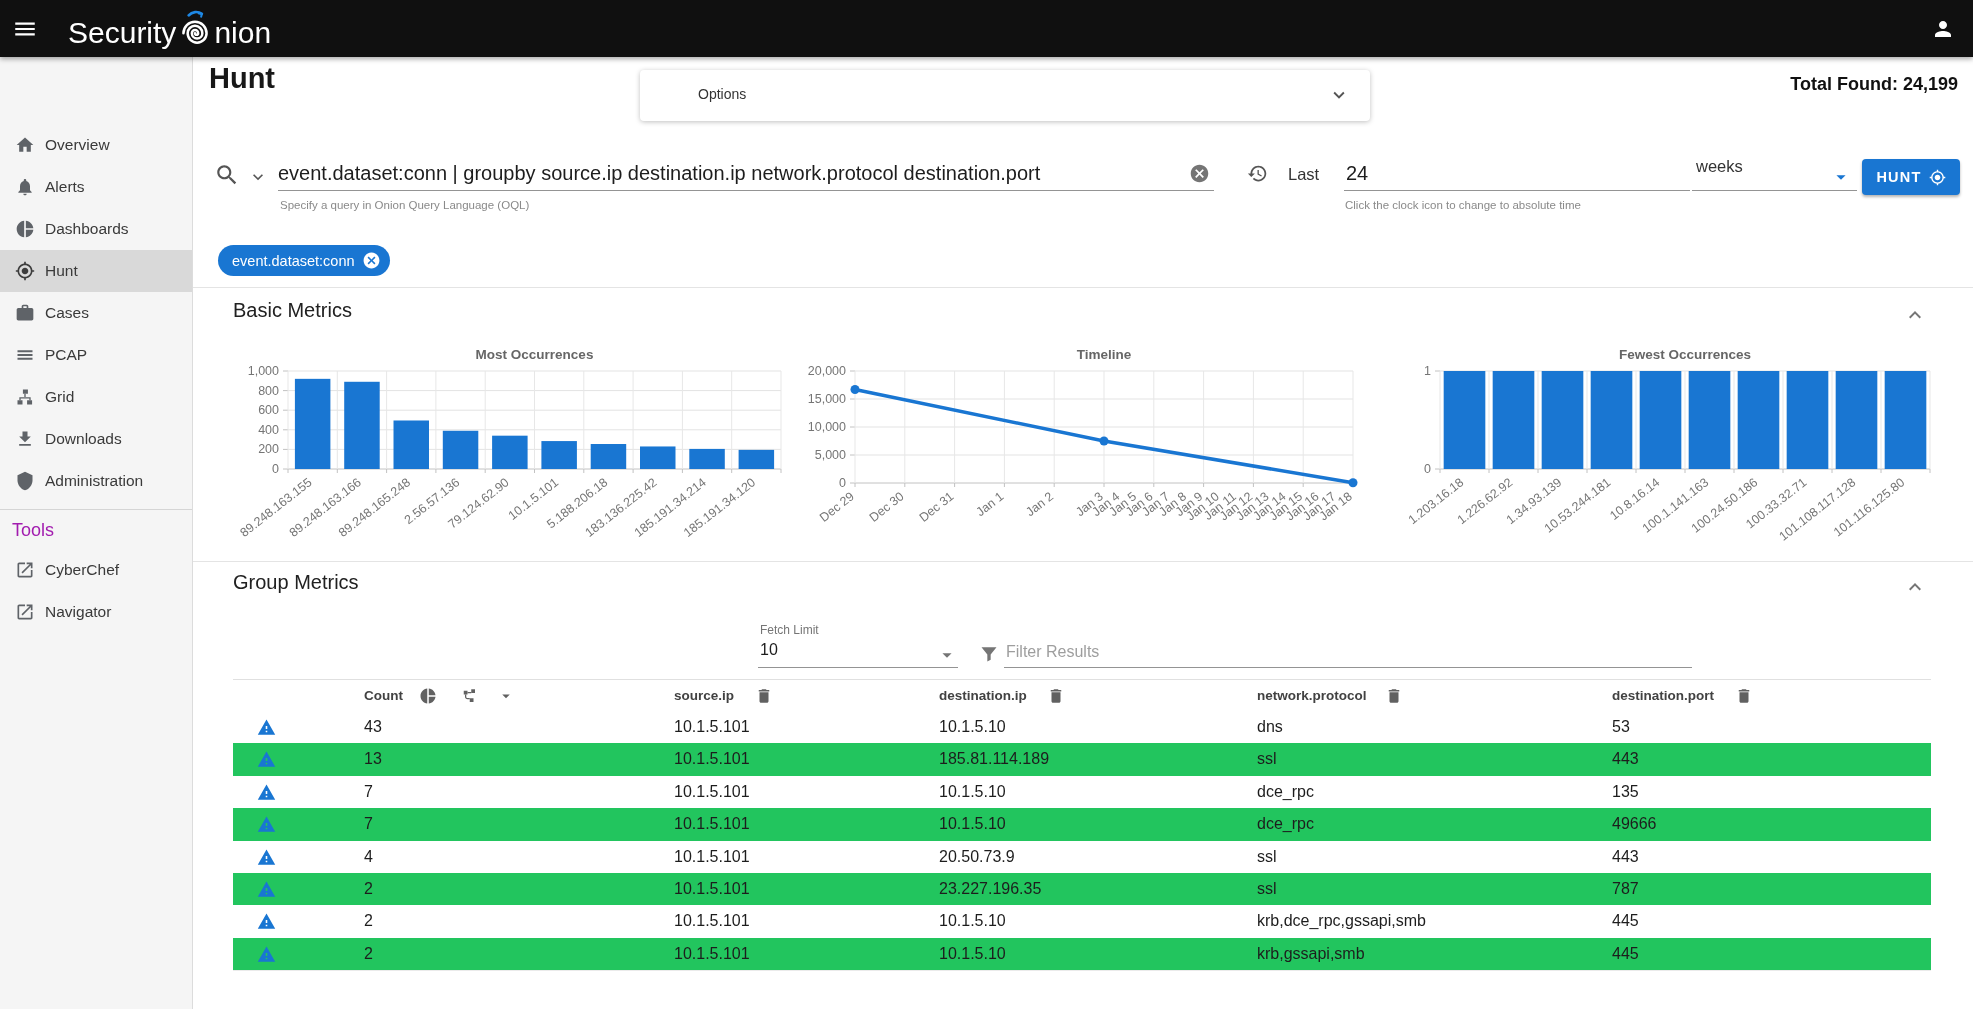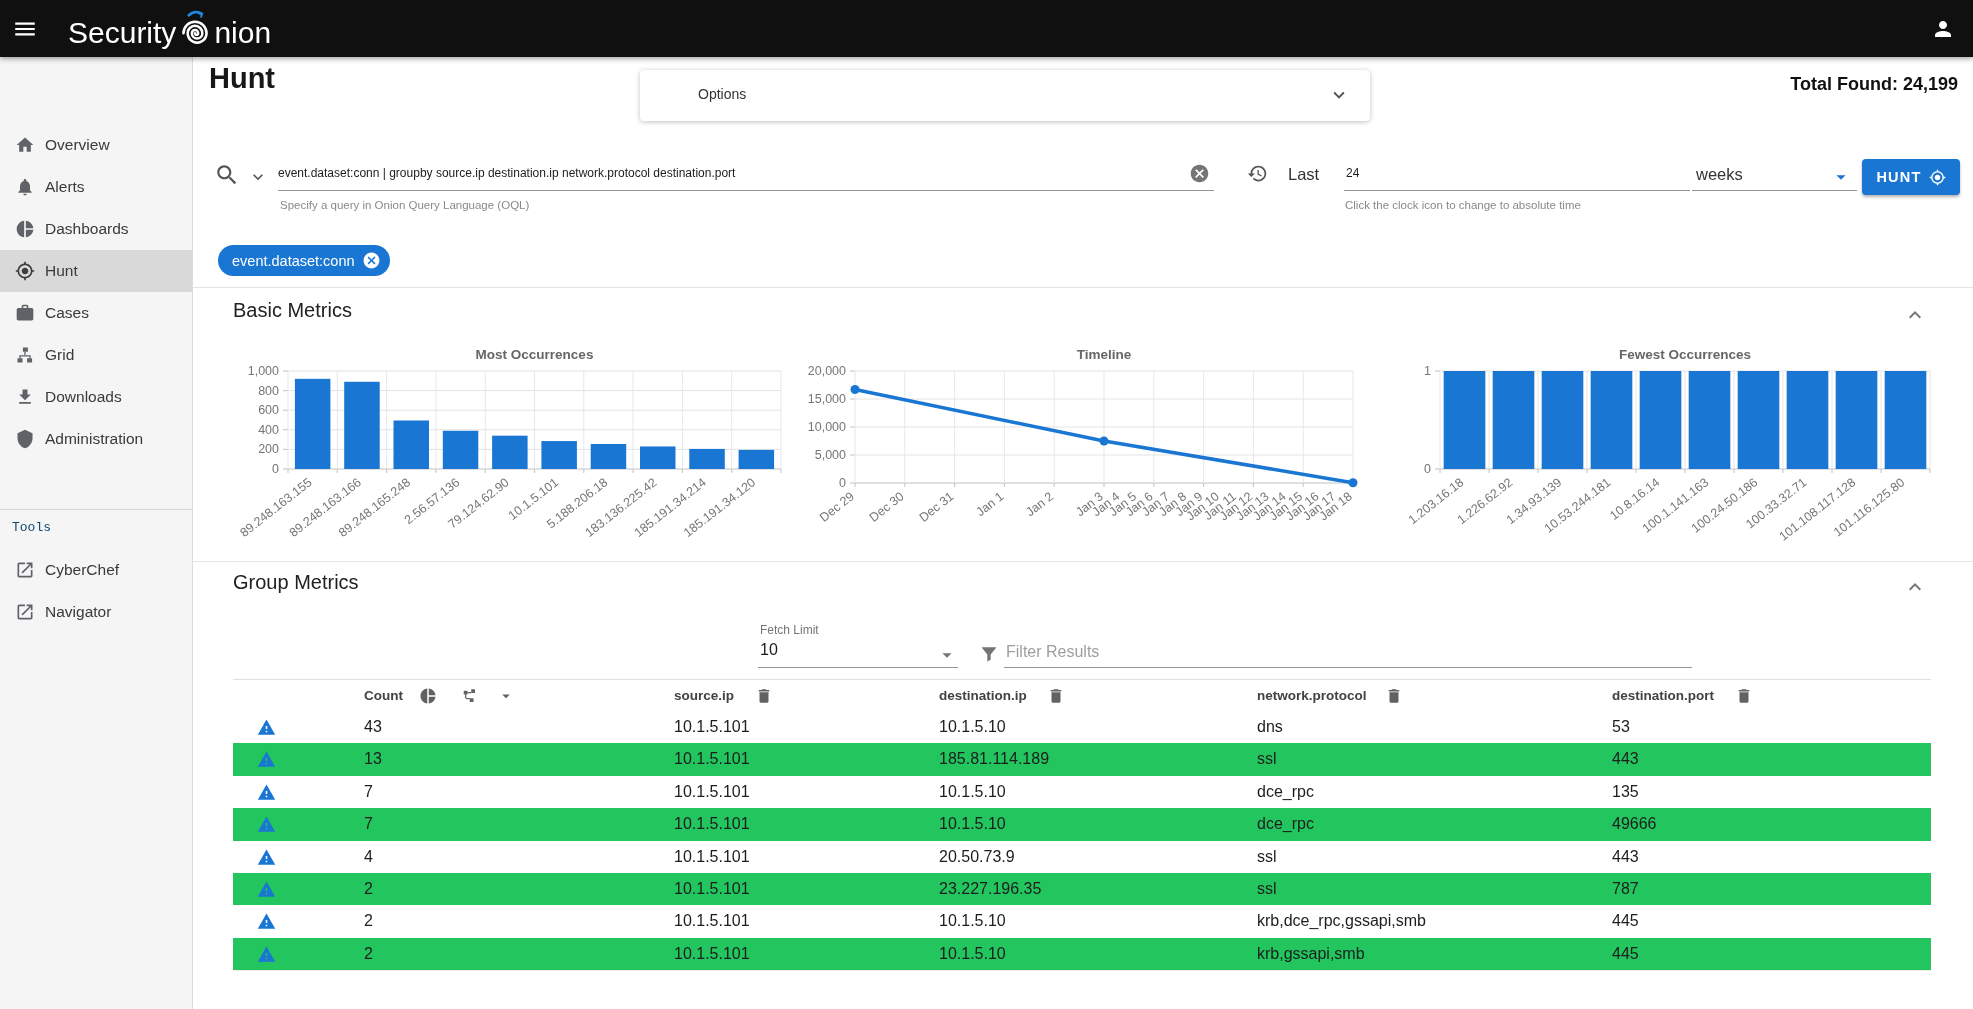--- a/index.html
+++ b/index.html
@@ -14,33 +14,33 @@
   .person{position:absolute;right:18px;top:17px;width:24px;height:24px;color:#fff;}
   
   .sidebar{position:absolute;left:0;top:57px;width:193px;height:952px;background:#f5f5f5;border-right:1px solid #dcdcdc;box-sizing:border-box;}
   .nav-list{position:absolute;left:0;top:67px;width:100%;}
   .nav-item{position:relative;height:42px;display:flex;align-items:center;cursor:pointer;}
   .nav-item.active{background:#d9d9d9;}
   .nav-icon{position:absolute;left:15px;width:20px;height:20px;color:#5f6368;}
   .nav-icon svg{width:20px;height:20px;display:block;}
   .nav-label{position:absolute;left:45px;font-size:15.5px;color:#3a3a3a;}
   .side-divider{position:absolute;left:0;top:452px;width:100%;border-top:1px solid #d5d5d5;}
-  .tools-label{position:absolute;left:12px;top:463px;font-size:13px;color:#0c4a6e;font-family:Liberation Mono, monospace;}
+  .tools-label{position:absolute;left:12px;top:463px;font-size:18px;color:#a21caf;}
   .tools-list{position:absolute;left:0;top:492px;width:100%;}
   
   .page-title{position:absolute;left:209px;top:62px;font-size:29px;font-weight:bold;color:#181818;}
   .options-panel{position:absolute;left:640px;top:70px;width:730px;height:51px;background:#fff;border-radius:4px;
                  box-shadow:0 1px 5px rgba(0,0,0,.25);cursor:pointer;}
   .options-label{position:absolute;left:58px;top:16px;font-size:14px;color:#333;}
   .options-chev{position:absolute;right:20px;top:14px;width:22px;height:22px;color:#555;}
   .total-found{position:absolute;right:15px;top:74px;font-size:18px;font-weight:bold;color:#111;}
   .abs{position:absolute;}
   .ul{position:absolute;height:0;border-bottom:1px solid #949494;}
   .txt-input{position:absolute;border:0;outline:none;background:transparent;padding:0;
-             font-family:"Liberation Sans","DejaVu Sans",sans-serif;font-size:12px;color:#1d1d1d;}
+             font-family:"Liberation Sans","DejaVu Sans",sans-serif;font-size:20px;color:#1d1d1d;}
   .hint{position:absolute;font-size:11.5px;color:#8a8a8a;}
   .plain-label{position:absolute;font-size:16.5px;color:#333;}
   .hunt-btn{position:absolute;left:1862px;top:159px;width:98px;height:36px;background:#1976d2;border:0;border-radius:4px;
             color:#fff;font-family:"Liberation Sans",sans-serif;font-size:14.5px;font-weight:bold;letter-spacing:1.2px;
             display:flex;align-items:center;justify-content:center;gap:7px;cursor:pointer;box-shadow:0 2px 3px rgba(0,0,0,.3);}
   .chip{position:absolute;left:218px;top:245px;height:31px;background:#1976d2;border-radius:16px;display:flex;
         align-items:center;padding:0 9px 0 14px;gap:7px;cursor:pointer;}
   .chip span{color:#fff;font-size:14.5px;}
   .chip .cancel{width:19px;height:19px;color:#fff;}
   .divider{position:absolute;left:193px;width:1780px;border-top:1px solid #e4e4e4;}
@@ -202,20 +202,28 @@
         <span class="nav-icon">
             <svg>
               <use href="#ic-briefcase"></use>
             </svg>
           </span>
         <span class="nav-label">Cases</span>
       </div>
       <div class="nav-item">
         <span class="nav-icon">
             <svg>
+              <use href="#ic-reorder"></use>
+            </svg>
+          </span>
+        <span class="nav-label">PCAP</span>
+      </div>
+      <div class="nav-item">
+        <span class="nav-icon">
+            <svg>
               <use href="#ic-sitemap"></use>
             </svg>
           </span>
         <span class="nav-label">Grid</span>
       </div>
       <div class="nav-item">
         <span class="nav-icon">
             <svg>
               <use href="#ic-download"></use>
             </svg>
@@ -272,21 +280,21 @@
   <div class="ul" style="left:278px;top:190px;width:936px"></div>
   <svg class="abs" style="left:1189px;top:163px;width:21px;height:21px;color:#757575;cursor:pointer">
       <use href="#ic-cancel"></use>
     </svg>
   <svg class="abs" style="left:1247px;top:163px;width:21px;height:21px;color:#555;cursor:pointer">
       <use href="#ic-history"></use>
     </svg>
   <span class="plain-label" style="left:1288px;top:165px">Last</span>
   <input class="txt-input" style="left: 1346px; top: 158px; width: 200px; height: 30px;" value="24">
   <div class="ul" style="left:1344px;top:190px;width:346px"></div>
-  <span class="plain-label" style="left:1696px;top:165px;cursor:pointer">weeks</span>
+  <span class="plain-label" style="left:1696px;top:157px;cursor:pointer">weeks</span>
   <svg class="blue-caret" style="left:1830px;top:166px">
       <use href="#ic-caret"></use>
     </svg>
   <div class="ul" style="left:1692px;top:190px;width:165px"></div>
   <button class="hunt-btn">
     <span>HUNT</span>
     <svg style="width:17px;height:17px;color:#fff">
         <use href="#ic-target"></use>
       </svg>
   </button>

